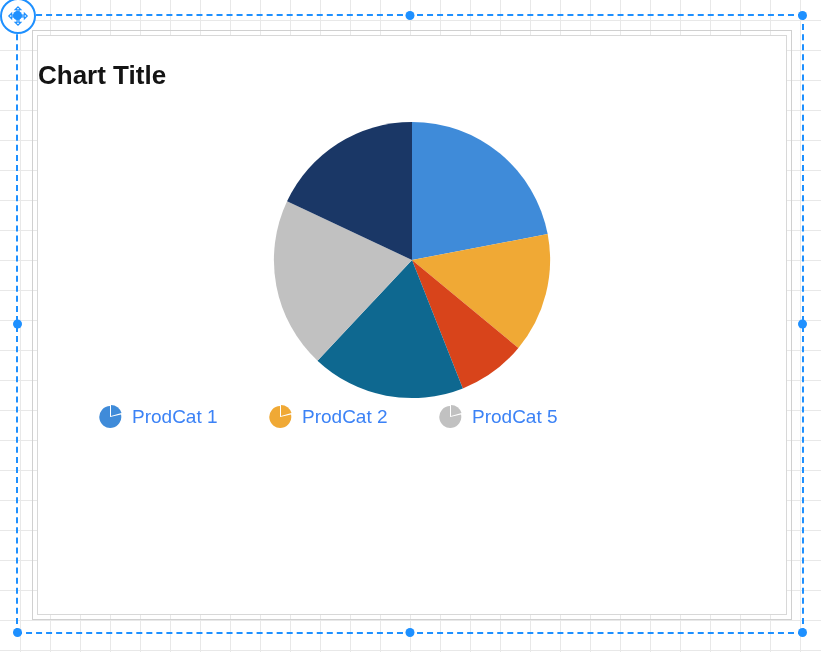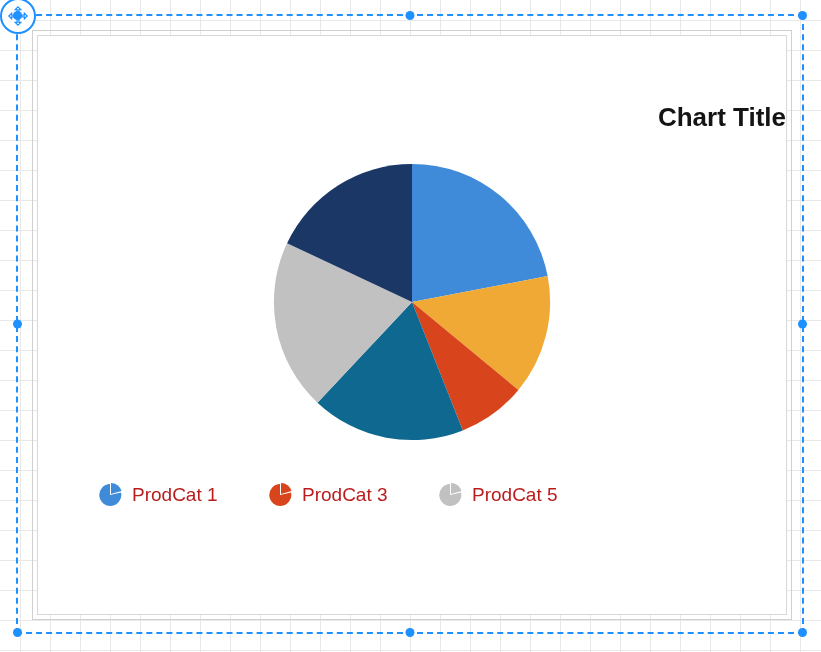--- a/index.html
+++ b/index.html
@@ -68,39 +68,38 @@
     .chart-frame-inner {
       position: absolute;
       left: 4px;
       top: 4px;
       right: 4px;
       bottom: 4px;
       border: 1px solid #d8d8d8;
       background: #fff;
     }
     .chart-title {
-      text-align: right;
+      text-align: left;
       font-size: 26px;
       font-weight: 700;
       color: #141414;
-      margin-top: 66px;
+      margin-top: 24px;
     }
     .pie-wrap {
       display: flex;
       justify-content: center;
       margin-top: 24px;
     }
     .legend {
       display: flex;
       flex-wrap: wrap;
       gap: 36px 20px;
       padding: 0 60px;
-      margin-top: 36px;
       font-size: 19px;
-      color: #b91c1c;
+      color: #3b82f6;
     }
     .legend-item {
       display: flex;
       align-items: center;
       width: 150px;
     }
     .legend-icon {
       width: 24px;
       height: 24px;
       margin-right: 10px;
@@ -149,25 +148,25 @@
               <g>
                 <path d="M12 12 L23 9.5 A11 11 0 1 1 12 1 Z" fill="#3f8bd9"></path>
                 <path d="M12 12 L12 1 A11 11 0 0 1 22.5 9 Z" fill="#3f8bd9" transform="translate(1,-1)"></path>
               </g>
             </svg>
             <span>ProdCat 1</span>
           </div>
           <div class="legend-item">
             <svg class="legend-icon" viewBox="0 0 24 24">
               <g>
-                <path d="M12 12 L23 9.5 A11 11 0 1 1 12 1 Z" fill="#d8441b"></path>
-                <path d="M12 12 L12 1 A11 11 0 0 1 22.5 9 Z" fill="#d8441b" transform="translate(1,-1)"></path>
+                <path d="M12 12 L23 9.5 A11 11 0 1 1 12 1 Z" fill="#f0a935"></path>
+                <path d="M12 12 L12 1 A11 11 0 0 1 22.5 9 Z" fill="#f0a935" transform="translate(1,-1)"></path>
               </g>
             </svg>
-            <span>ProdCat 3</span>
+            <span>ProdCat 2</span>
           </div>
           <div class="legend-item">
             <svg class="legend-icon" viewBox="0 0 24 24">
               <g>
                 <path d="M12 12 L23 9.5 A11 11 0 1 1 12 1 Z" fill="#c1c1c1"></path>
                 <path d="M12 12 L12 1 A11 11 0 0 1 22.5 9 Z" fill="#c1c1c1" transform="translate(1,-1)"></path>
               </g>
             </svg>
             <span>ProdCat 5</span>
           </div>

